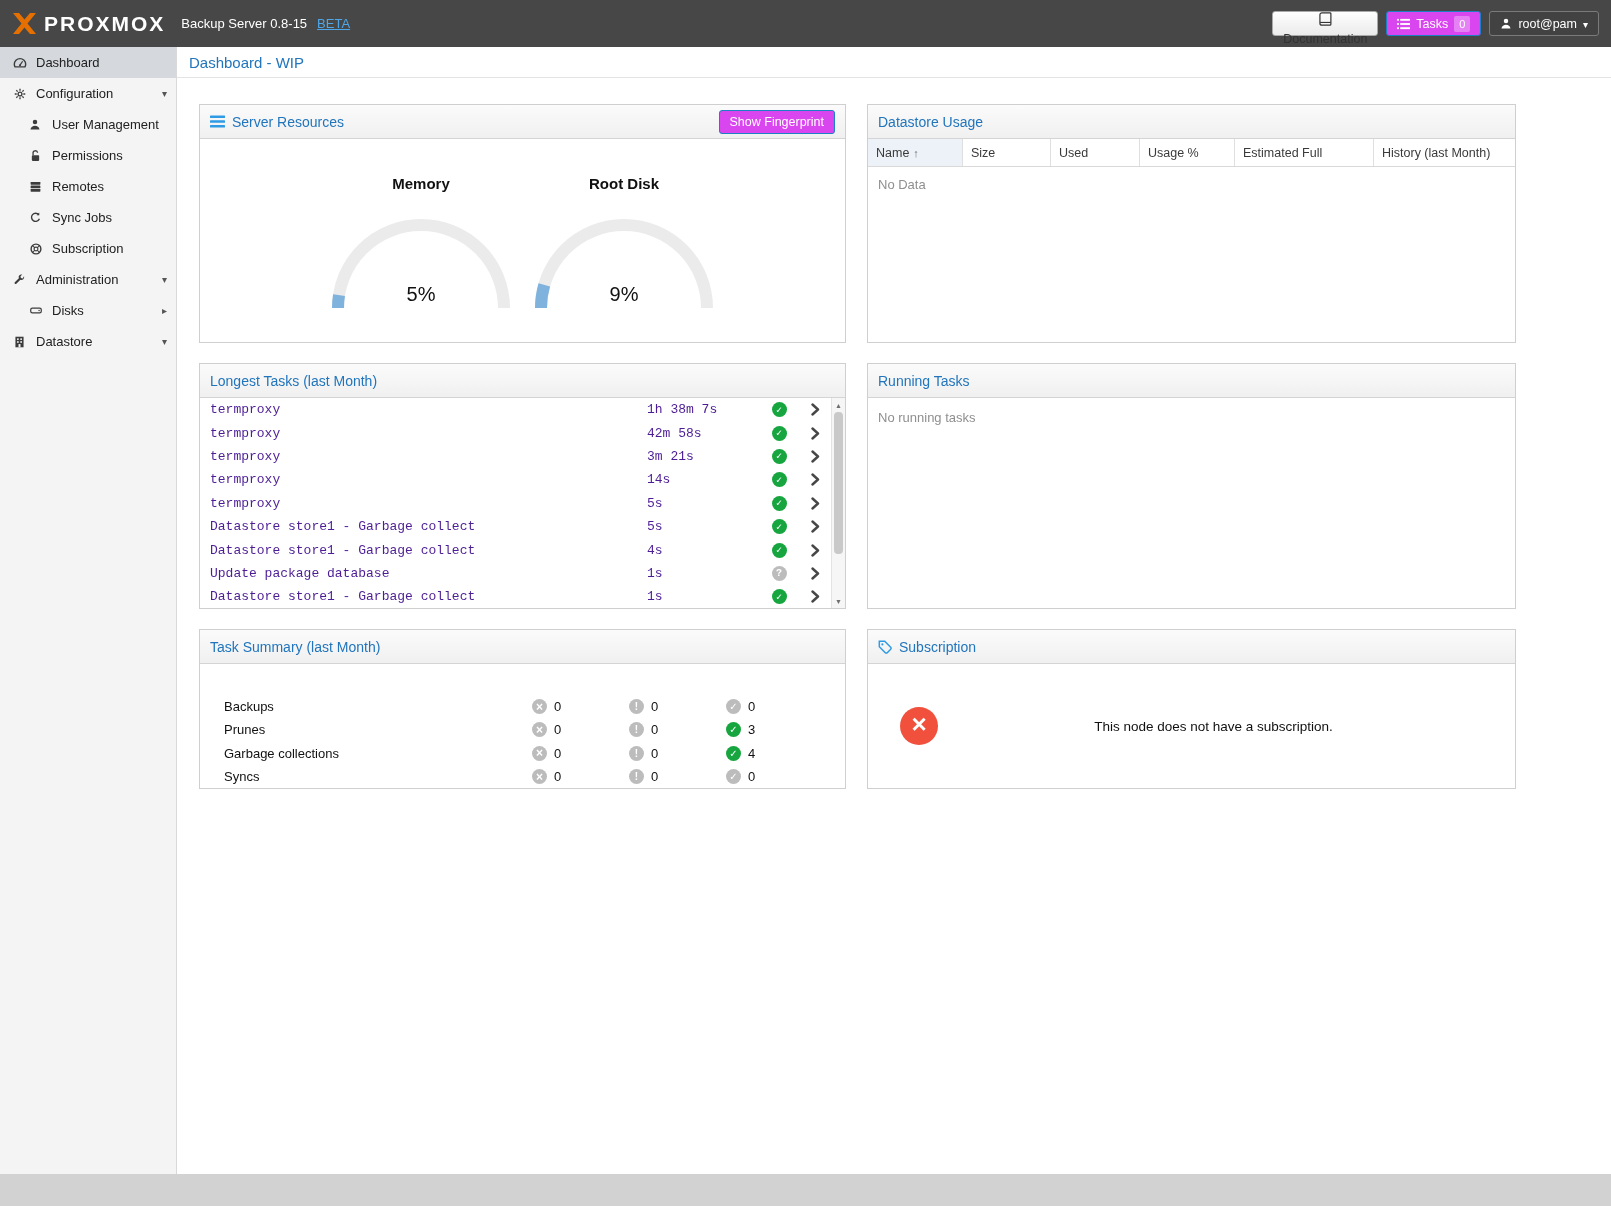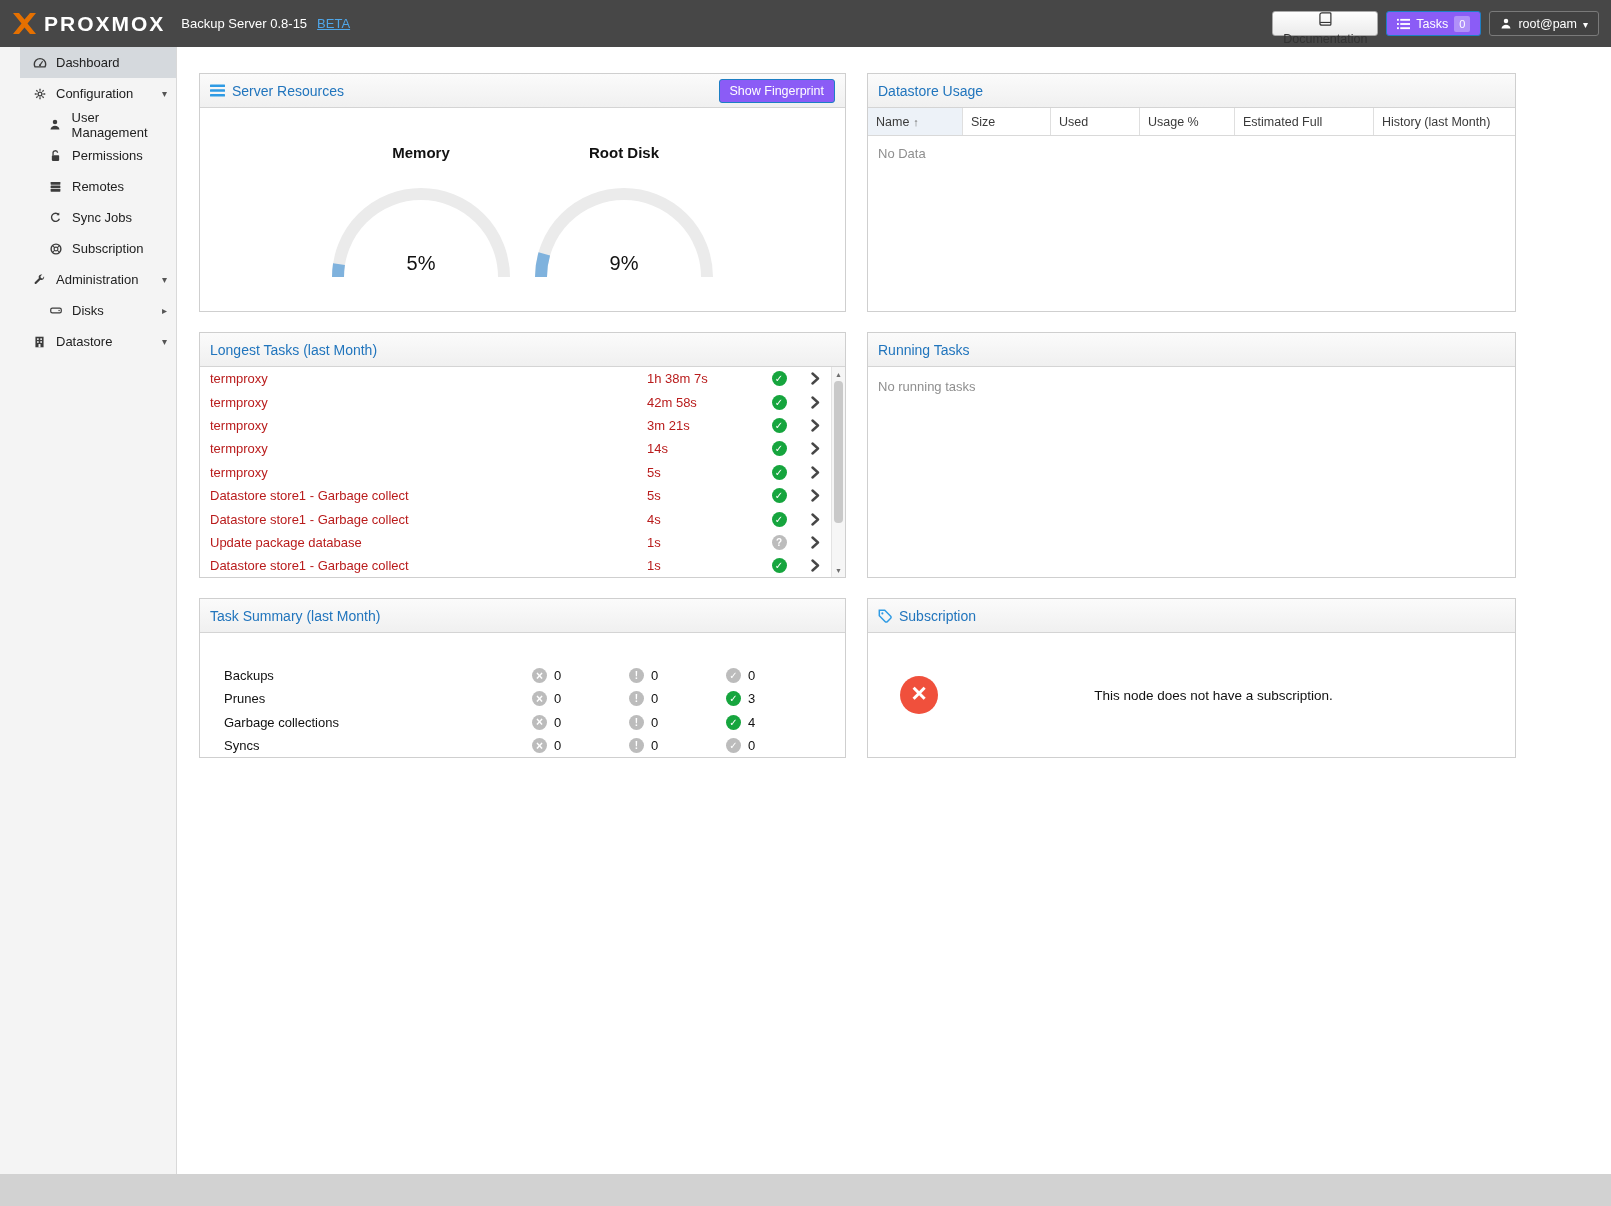--- a/index.html
+++ b/index.html
@@ -13,37 +13,37 @@
   .logo { display:flex; align-items:center; gap:7px; margin-right:8px; }
   .logo-x { display:inline-flex; }
   .logo-text { color:#fff; font-size:21px; font-weight:bold; letter-spacing:2px; }
   .app-title { color:#fff; font-size:13px; }
   .beta { color:#4fa6e8; font-size:13px; text-decoration:underline; cursor:pointer; margin-left:2px; }
   .topbar-right { margin-left:auto; display:flex; align-items:center; gap:8px; }
   .btn { display:inline-flex; align-items:center; gap:6px; height:25px; padding:0 10px;
          border-radius:3px; font-size:12.5px; font-family:inherit; cursor:pointer; }
   .btn .icon { display:inline-flex; }
   .btn-light { background:linear-gradient(#fefefe,#ebebeb); border:1px solid #a9a9a9; color:#333;flex-direction:column; }
-  .btn-blue  { background:#8b5cf6; border:1px solid #1d7fc4; color:#fff; }
+  .btn-blue  { background:#d946ef; border:1px solid #1d7fc4; color:#fff; }
   .btn-dark  { background:#424242; border:1px solid #7a7a7a; color:#fff; }
   .badge { background:rgba(255,255,255,.32); border-radius:2px; padding:0 5px; font-size:11px;
            height:16px; line-height:16px; }
   .caret::after { content:"▾"; font-size:10px; color:#fff; }
   
   .app { display:flex; height:1127px; }
   .sidebar { width:177px; background:#f4f4f4; border-right:1px solid #d9d9d9; }
   .main { flex:1; background:#fff; display:flex; flex-direction:column; overflow:hidden; }
   .main-header { height:31px; display:flex; align-items:center; padding-left:12px;
                  color:#2175bd; font-size:15px; border-bottom:1px solid #e3e3e3; }
   .content { flex:1; padding:26px 0 0 22px; display:grid;
              grid-template-columns:647px 649px; column-gap:21px; row-gap:20px; align-content:start; }
   .bottom-strip { height:32px; background:#d2d2d2; }
   
   .side-item { position:relative; height:31px; display:flex; align-items:center;
-               padding-left:13px; font-size:13px; color:#212121; cursor:pointer;margin-left:20px; }
+               padding-left:13px; font-size:13px; color:#212121; cursor:pointer; }
   .side-item.sub { padding-left:29px; }
   .side-item.selected { background:#d5d9dd; }
   .side-icon { width:16px; margin-right:7px; display:inline-flex; color:#3c3c3c; }
   .side-arrow { position:absolute; right:9px; color:#555; font-size:10px; }
   .side-arrow.down::after { content:"▾"; }
   .side-arrow.right::after { content:"▸"; }
   
   .panel { border:1px solid #cfcfcf; background:#fff; display:flex; flex-direction:column; }
   .p-resources, .p-datastore { height:239px; }
   .p-longest, .p-running { height:246px; }
@@ -72,21 +72,21 @@
   .dg-head > div:nth-of-type(3) { width:89px; }
   .dg-head > div:nth-of-type(4) { width:95px; }
   .dg-head > div:nth-of-type(5) { width:139px; }
   .dg-head > div:nth-of-type(6) { flex:1; border-right:none; }
   .dg-sort.asc::after { content:"↑"; margin-left:4px; color:#6d6d6d; font-size:11px; }
   .dg-body { flex:1; padding:10px; font-size:13px; }
   .empty { color:#8f8f8f; }
   
   .task-wrap { flex:1; display:flex; min-height:0; }
   .task-grid { flex:1; overflow:hidden; }
-  .task-row { display:flex; align-items:center; height:23.4px; font-size:13px; color:#b91c1c; cursor:pointer; }
+  .task-row { display:flex; align-items:center; height:23.4px; font-size:13px; color:#4c1d95; cursor:pointer;font-family:Liberation Mono, monospace; }
   .t-name { flex:1; padding-left:10px; white-space:nowrap; overflow:hidden; }
   .t-dur { width:112px; }
   .t-status { width:40px; display:flex; justify-content:center; }
   .t-status::before { width:15px; height:15px; border-radius:50%; color:#fff;
                       display:flex; align-items:center; justify-content:center;
                       font-size:10px; font-weight:bold; }
   .t-status.ok::before { content:"✓"; background:#16a53e; }
   .t-status.unknown::before { content:"?"; background:#bcbcbc; }
   .t-open { width:32px; display:flex; justify-content:center; cursor:pointer; }
   .vscroll { width:14px; background:#f6f6f6; border-left:1px solid #e3e3e3;
@@ -299,20 +299,21 @@
               <rect x="6.8" y="10.5" width="2.4" height="4"></rect>
             </g>
           </svg>
         </span>
         <span class="side-label">Datastore</span>
         <span class="side-arrow down"></span>
       </div>
     </div>
 
   <div class="main">
+    <div class="main-header">Dashboard - WIP</div>
 
     <div class="content">
 
       <div class="panel p-resources">
         <div class="panel-header">
           <span class="panel-icon">
               <svg width="15" height="13" viewBox="0 0 15 13">
                 <g fill="currentColor">
                   <rect x="0" y="0.5" width="15" height="2.6" rx="0.5"></rect>
                   <rect x="0" y="5.2" width="15" height="2.6" rx="0.5"></rect>

